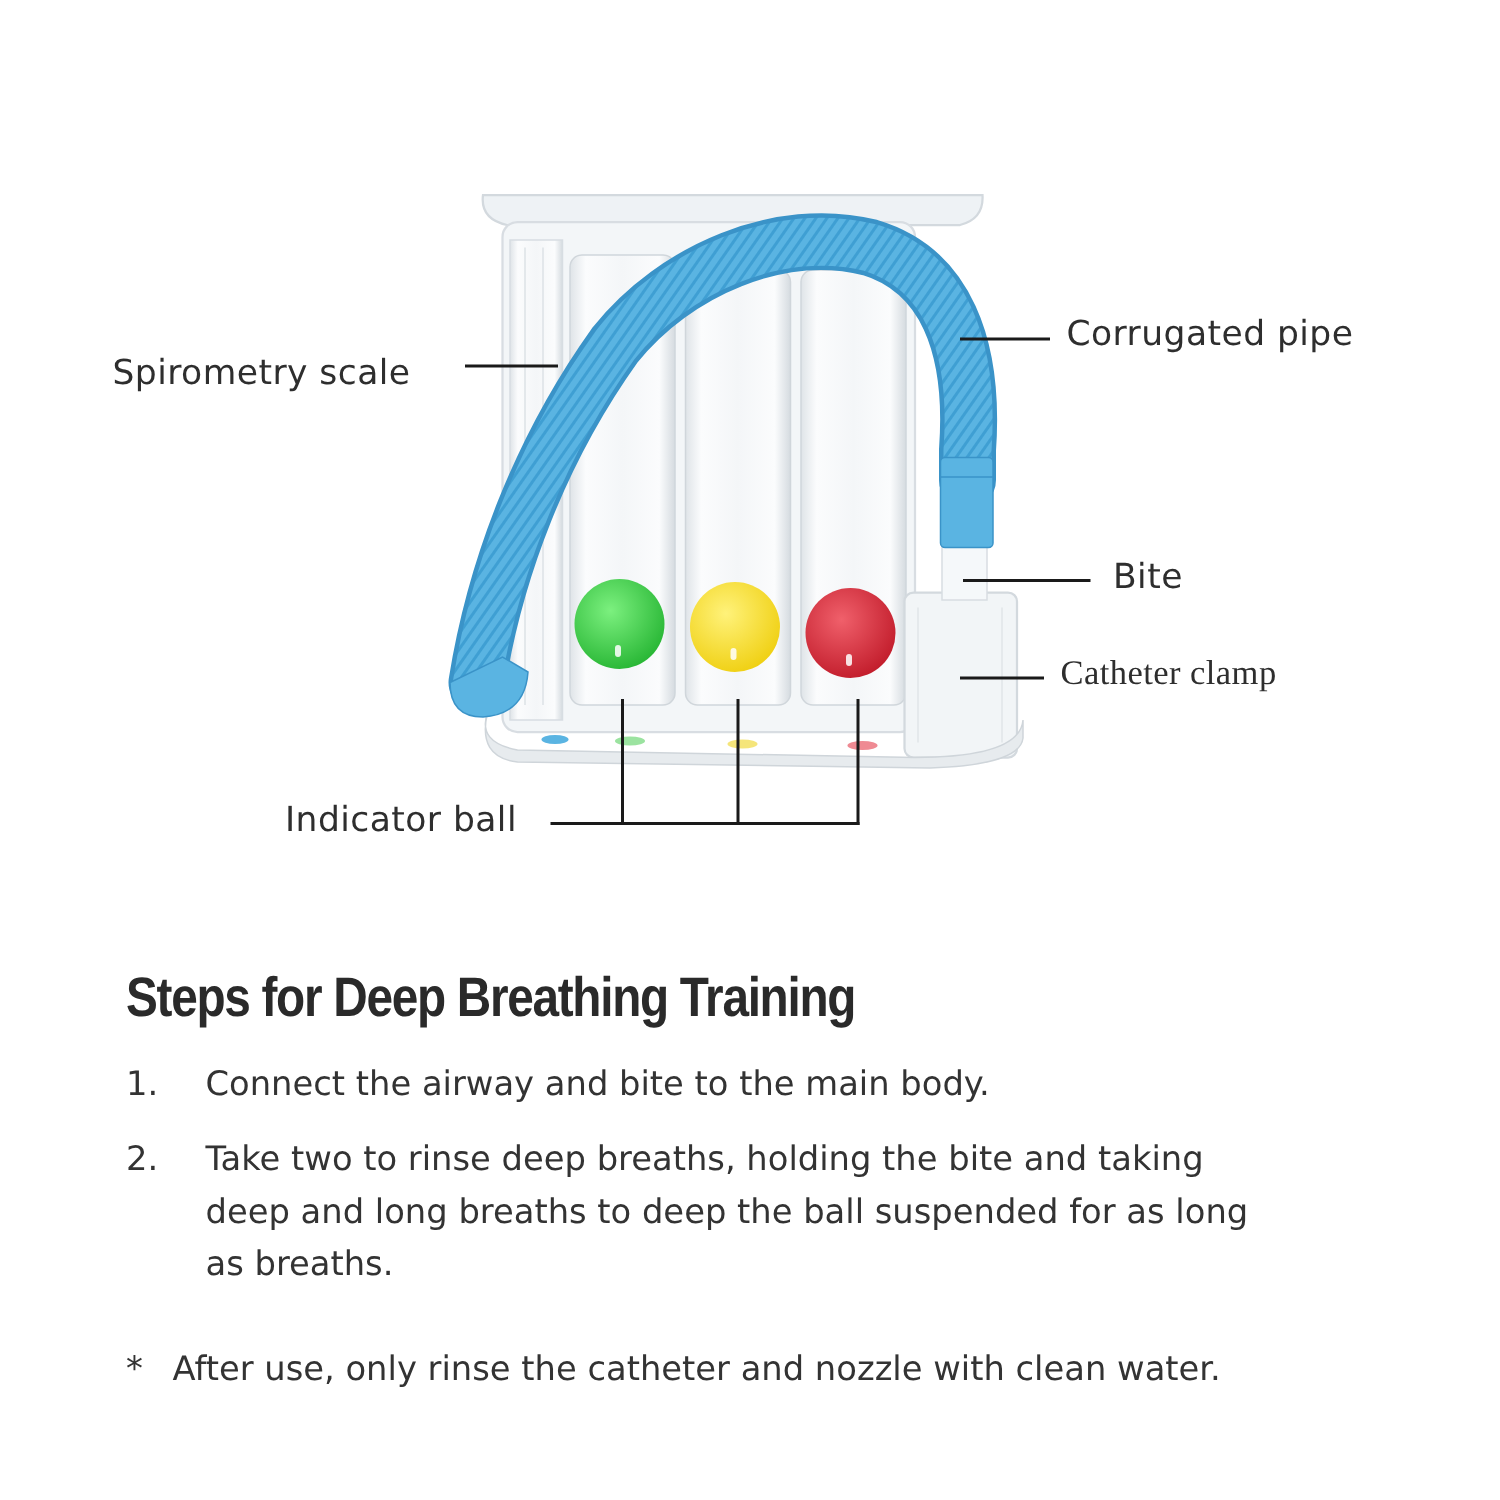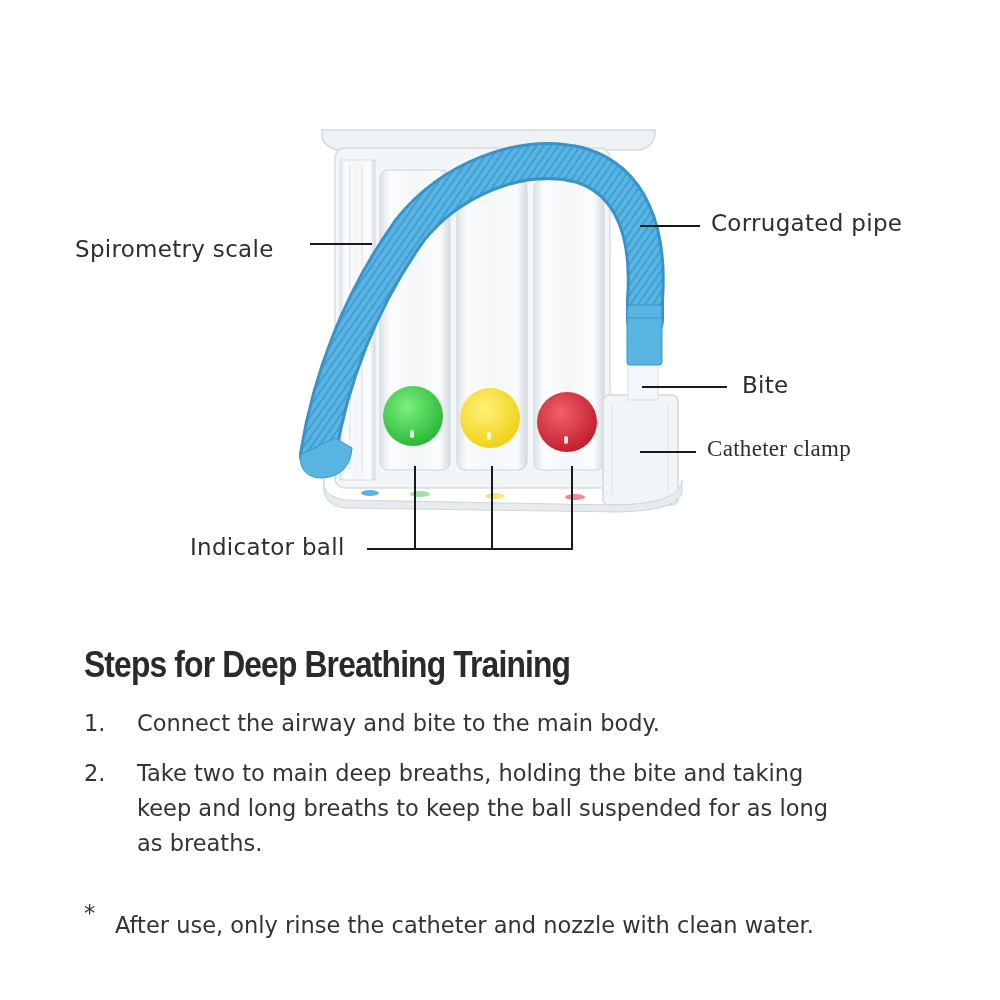--- a/index.html
+++ b/index.html
@@ -8,21 +8,21 @@
   .callout { position: absolute; font-size: 23px; color: #2e2e2e; white-space: nowrap; letter-spacing: 0.3px; }
   .line { position: absolute; background: #1a1a1a; }
   #device { position: absolute; left: 0; top: 0; width: 1000px; height: 600px; }
   .heading { position: absolute; left: 84px; top: 644px; font-family: "Liberation Sans", sans-serif;
              font-weight: bold; font-size: 37px; letter-spacing: -1px; color: #2a2a2a;
              transform: scaleX(0.86); transform-origin: left center; white-space: nowrap; }
   .step { position: absolute; left: 84px; font-size: 22.5px; color: #333; line-height: 35px; }
   .step .num { display: inline-block; width: 30px; }
   .step .txt { position: absolute; left: 31px; top: 0; white-space: nowrap; margin-left: 22px; }
   .note { position: absolute; left: 84px; top: 900px; font-size: 22.5px; color: #333; white-space: nowrap; }
-  .note .txt { position: absolute; left: 31px; top: 12px; }
+  .note .txt { position: absolute; left: 31px; top: 0; }
 </style>
 </head>
 <body>
 
 <svg id="device" viewBox="0 0 1000 600" xmlns="http://www.w3.org/2000/svg">
   <defs>
     <linearGradient id="tube" x1="0" x2="1" y1="0" y2="0">
       <stop offset="0" stop-color="#dfe4e8"></stop>
       <stop offset="0.15" stop-color="#fbfcfd"></stop>
       <stop offset="0.5" stop-color="#f4f6f8"></stop>
@@ -109,24 +109,24 @@
 
 <div class="heading">Steps for Deep Breathing Training</div>
 
 <div class="step" style="top:706px;">
   <span class="num">1.</span>
   <span class="txt">Connect the airway and bite to the main body.</span>
 </div>
 
 <div class="step" style="top:756px;">
   <span class="num">2.</span>
-  <span class="txt">Take two to main deep breaths, holding the bite and taking</span>
+  <span class="txt">Take two to rinse deep breaths, holding the bite and taking</span>
 </div>
 <div class="step" style="top:791px;">
-  <span class="txt">keep and long breaths to keep the ball suspended for as long</span>
+  <span class="txt">deep and long breaths to deep the ball suspended for as long</span>
 </div>
 <div class="step" style="top:826px;">
   <span class="txt">as breaths.</span>
 </div>
 
 <div class="note">
   <span>*</span>
   <span class="txt">After use, only rinse the catheter and nozzle with clean water.</span>
 </div>
 

